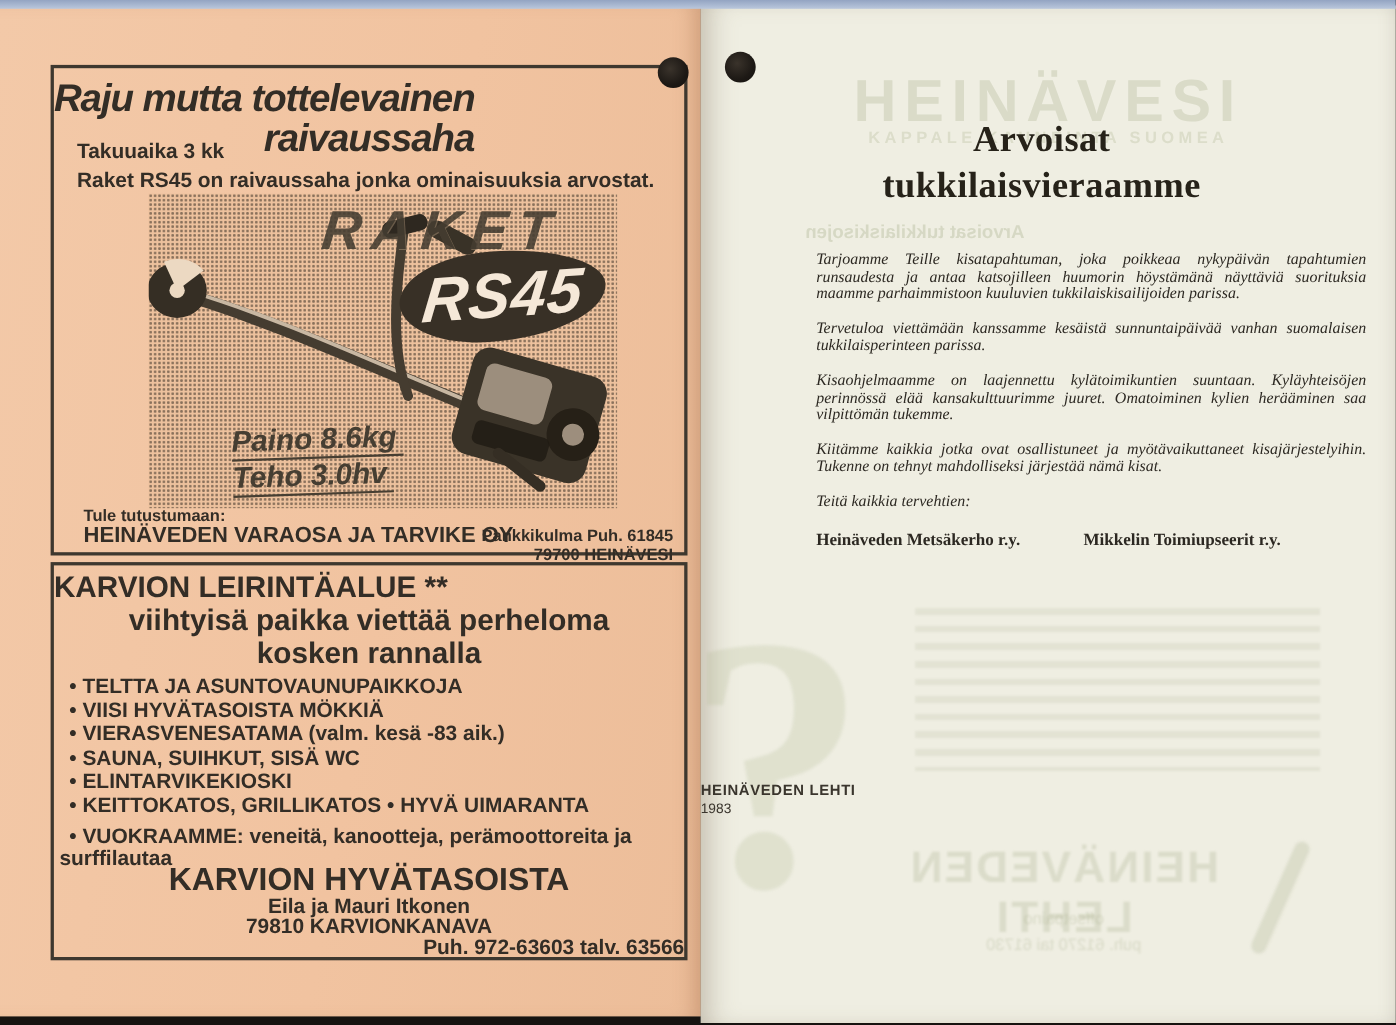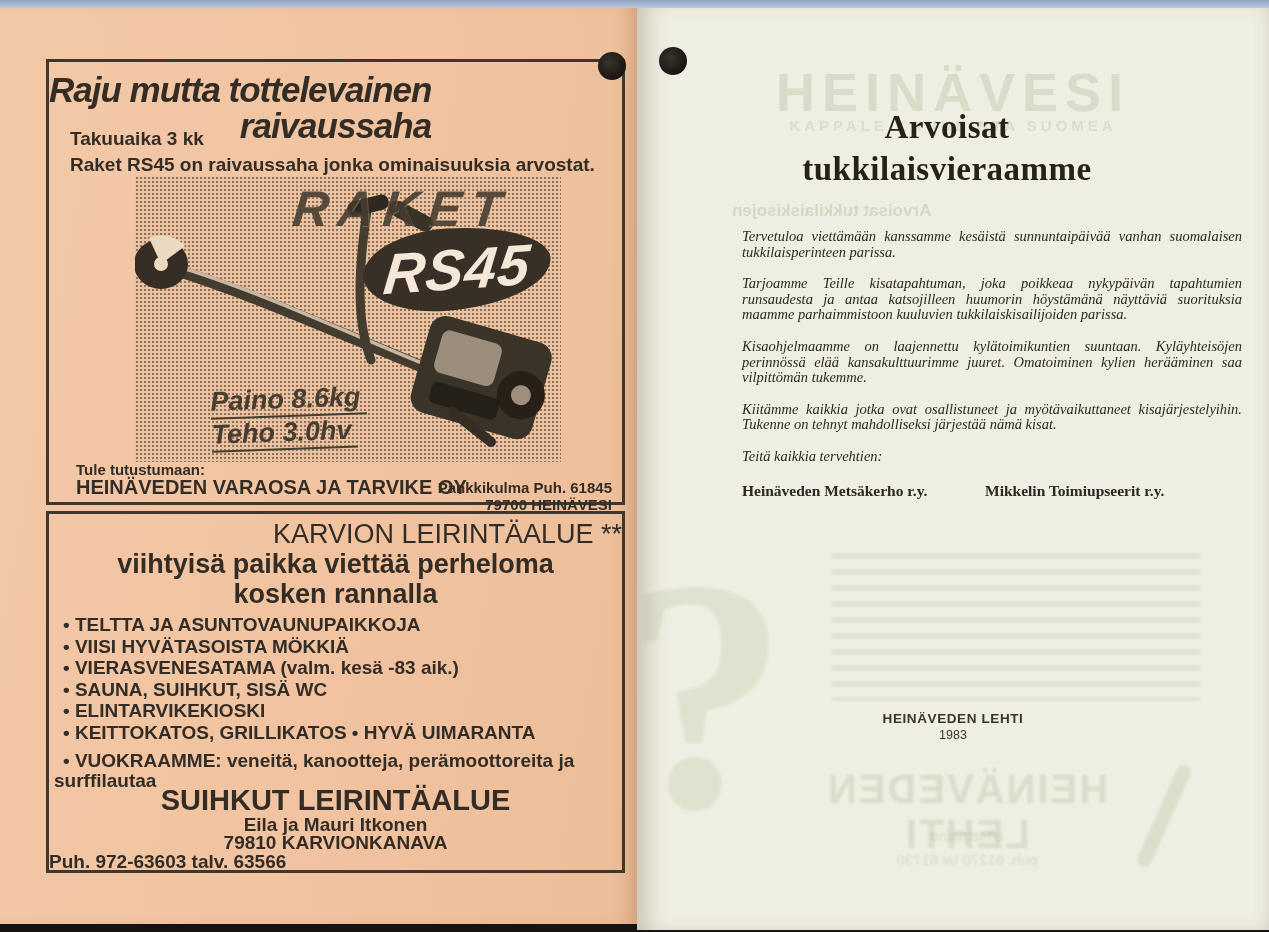--- a/index.html
+++ b/index.html
@@ -40,48 +40,48 @@
   .rs45-text{font-size:57px;font-weight:bold;font-style:italic;color:#f5e8d8;
     transform:skewX(-10deg);letter-spacing:1px;}
   .machine-svg{position:absolute;left:0;top:0;width:426px;height:286px;}
   .specs{position:absolute;left:76px;top:208px;transform:rotate(-2deg);}
   .spec-line{font-size:27px;font-weight:bold;font-style:italic;color:#463e32;
     line-height:31px;border-bottom:2px solid #463e32;display:table;padding-right:6px;}
   .visit{position:absolute;left:27px;top:399px;font-size:15px;font-weight:bold;color:#332d26;}
   .company{position:absolute;left:27px;top:414px;font-size:20px;font-weight:bold;color:#332d26;letter-spacing:0px;}
   .contact{position:absolute;right:10px;top:417px;text-align:right;font-size:15px;font-weight:bold;color:#332d26;line-height:17px;}
   
-  .k-title{position:absolute;left:0;right:0;top:5px;text-align:right;font-size:27px;font-weight:normal;color:#332d26;}
+  .k-title{position:absolute;left:0;right:0;top:5px;text-align:left;font-size:27px;font-weight:bold;color:#332d26;}
   .k-sub1{position:absolute;left:0;right:0;top:35px;text-align:center;font-size:27px;font-weight:bold;color:#332d26;}
   .k-sub2{position:absolute;left:0;right:0;top:65px;text-align:center;font-size:27px;font-weight:bold;color:#332d26;}
   .k-list{position:absolute;left:14px;top:100px;margin:0;padding:0;list-style:none;}
   .k-list li{font-size:19px;font-weight:bold;color:#332d26;line-height:21.5px;}
   .k-list li::before{content:"• ";}
   .k-rental1{position:absolute;left:14px;top:236px;font-size:19px;font-weight:bold;color:#332d26;}
   .k-rental2{position:absolute;left:5px;top:256px;font-size:19px;font-weight:bold;color:#332d26;}
   .k-name{position:absolute;left:0;right:0;top:270px;text-align:center;font-size:29px;font-weight:bold;color:#332d26;}
   .k-owners{position:absolute;left:0;right:0;top:300px;text-align:center;font-size:19px;font-weight:bold;color:#332d26;}
   .k-address{position:absolute;left:0;right:0;top:318px;text-align:center;font-size:19px;font-weight:bold;color:#332d26;}
-  .k-phone{position:absolute;left:0;right:0;top:337px;text-align:left;font-size:19px;font-weight:bold;color:#332d26;}
+  .k-phone{position:absolute;left:0;right:0;top:337px;text-align:right;font-size:19px;font-weight:bold;color:#332d26;}
   
   .page-right{position:absolute;left:637px;top:5px;width:632px;height:925px;z-index:1;
     background:#efeee2;
     box-shadow:inset 18px 0 26px -12px rgba(115,100,80,.38), inset -10px 0 16px -10px rgba(120,110,90,.22);}
   .r-title{position:absolute;left:0;right:12px;text-align:center;
     font-family:"Liberation Serif",serif;font-weight:bold;color:#262219;font-size:33px;letter-spacing:.5px;}
   .r-title1{top:104px;}
   .r-title2{top:146px;}
   .r-body{position:absolute;left:105px;top:224px;width:500px;
     font-family:"Liberation Serif",serif;font-style:italic;color:#2c2822;
     font-size:14.5px;line-height:15.6px;text-align:justify;}
   .r-body p{margin:0 0 16px 0;}
   .r-greeting{margin:4px 0 18px 0 !important;}
   .r-sigs{display:flex;font-style:normal;font-weight:bold;font-size:15.5px;}
   .r-sig-left{width:243px;}
-  .r-pub{position:absolute;left:0;right:0;top:706px;text-align:center;color:#3a352d;}
+  .r-pub{position:absolute;left:0;right:0;top:706px;color:#3a352d;}
   .r-pub-name{font-size:13.5px;font-weight:bold;letter-spacing:.6px;}
   .r-pub-year{font-size:12.5px;margin-top:2px;}
   
   .ghost{position:absolute;color:rgba(150,160,118,.30);pointer-events:none;}
   .g-masthead{left:0;right:0;top:56px;text-align:center;font-size:54px;font-weight:bold;
     letter-spacing:7px;color:rgba(158,168,126,.26);filter:blur(.6px);}
   .g-masthead-sub{left:0;right:0;top:112px;text-align:center;font-size:15px;font-weight:bold;
     letter-spacing:4px;color:rgba(158,168,126,.24);filter:blur(.6px);}
   .g-mirror-title{left:95px;top:196px;font-size:17px;font-weight:bold;
     transform:scaleX(-1);color:rgba(150,160,118,.28);filter:blur(.7px);}
@@ -167,21 +167,21 @@
       <ul class="k-list">
         <li>TELTTA JA ASUNTOVAUNUPAIKKOJA</li>
         <li>VIISI HYVÄTASOISTA MÖKKIÄ</li>
         <li>VIERASVENESATAMA (valm. kesä -83 aik.)</li>
         <li>SAUNA, SUIHKUT, SISÄ WC</li>
         <li>ELINTARVIKEKIOSKI</li>
         <li>KEITTOKATOS, GRILLIKATOS   • HYVÄ UIMARANTA</li>
       </ul>
       <div class="k-rental1">• VUOKRAAMME: veneitä, kanootteja, perämoottoreita ja</div>
       <div class="k-rental2">surffilautaa</div>
-      <div class="k-name">SUIHKUT LEIRINTÄALUE</div>
+      <div class="k-name">KARVION HYVÄTASOISTA</div>
       <div class="k-owners">Eila ja Mauri Itkonen</div>
       <div class="k-address">79810 KARVIONKANAVA</div>
       <div class="k-phone">Puh. 972-63603 talv. 63566</div>
     </div>
   </div>
 
   <div class="page-right">
 
     <div class="ghost g-masthead">HEINÄVESI</div>
     <div class="ghost g-masthead-sub">KAPPALE KAUNEINTA SUOMEA</div>
@@ -190,22 +190,22 @@
     <div class="ghost g-bodyblock"></div>
     <div class="ghost g-mirror-pub">HEINÄVEDEN LEHTI</div>
     <div class="ghost g-mirror-line1">offsetpaino</div>
     <div class="ghost g-mirror-line2">puh. 61270 tai 61730</div>
     <div class="ghost g-pen"></div>
 
     <div class="r-title r-title1">Arvoisat</div>
     <div class="r-title r-title2">tukkilaisvieraamme</div>
 
     <div class="r-body">
+      <p>Tarjoamme Teille kisatapahtuman, joka poikkeaa nykypäivän tapahtumien runsaudesta ja antaa katsojilleen huumorin höystämänä näyttäviä suorituksia maamme parhaimmistoon kuuluvien tukkilaiskisailijoiden parissa.</p>
       <p>Tervetuloa viettämään kanssamme kesäistä sunnuntaipäivää vanhan suomalaisen tukkilaisperinteen parissa.</p>
-      <p>Tarjoamme Teille kisatapahtuman, joka poikkeaa nykypäivän tapahtumien runsaudesta ja antaa katsojilleen huumorin höystämänä näyttäviä suorituksia maamme parhaimmistoon kuuluvien tukkilaiskisailijoiden parissa.</p>
       <p>Kisaohjelmaamme on laajennettu kylätoimikuntien suuntaan. Kyläyhteisöjen perinnössä elää kansakulttuurimme juuret. Omatoiminen kylien herääminen saa vilpittömän tukemme.</p>
       <p>Kiitämme kaikkia jotka ovat osallistuneet ja myötävaikuttaneet kisajärjestelyihin. Tukenne on tehnyt mahdolliseksi järjestää nämä kisat.</p>
       <p class="r-greeting">Teitä kaikkia tervehtien:</p>
       <div class="r-sigs">
         <div class="r-sig-left">Heinäveden Metsäkerho r.y.</div>
         <div>Mikkelin Toimiupseerit r.y.</div>
       </div>
     </div>
 
     <div class="r-pub">

